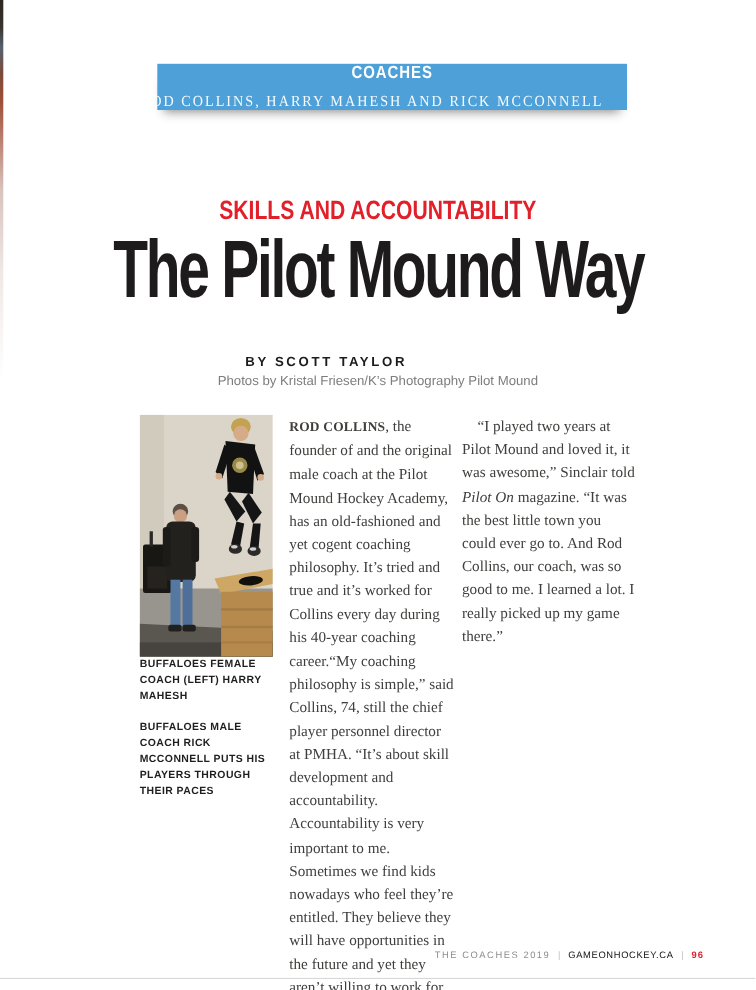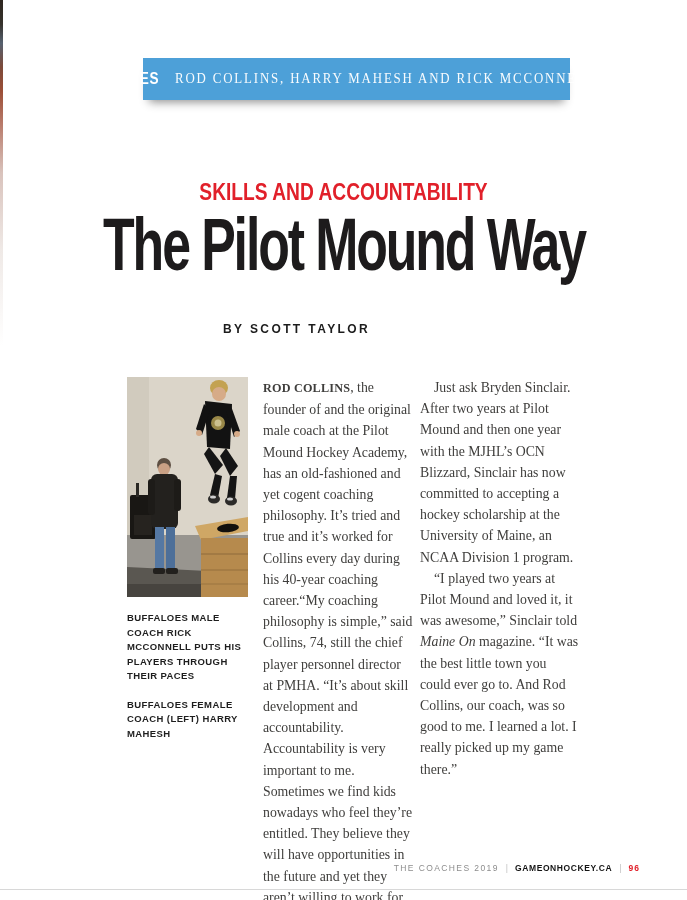--- a/index.html
+++ b/index.html
@@ -88,38 +88,39 @@
     font-size:12.2px;letter-spacing:0.2px;
   }
   
   .footer{
     position:absolute;top:863px;right:47px;
     display:flex;align-items:center;gap:7px;
     font-size:8.5px;white-space:nowrap;
   }
   .footer-issue{color:#8d8d8d;letter-spacing:1.4px;}
   .footer-sep{color:#bfbfbf;font-weight:normal;}
-  .footer-site{color:#141414;font-weight:bold;letter-spacing:0.6px;}
+  .footer-site{color:#141414;font-weight:normal;letter-spacing:0.6px;}
   .footer-page{font-weight:bold;letter-spacing:1px;}
 </style>
 </head>
 <body>
 
 <div class="page">
 
   <div class="edge-strip"></div>
 
-  <div class="banner" style="background: rgb(77, 160, 216);">
+  <div class="banner" style="background: rgb(77, 160, 216); flex-direction: column;">
     <span class="banner-kicker">COACHES</span>
     <span class="banner-names">ROD COLLINS, HARRY MAHESH AND RICK MCCONNELL</span>
   </div>
 
   <div class="section-kicker" style="color: rgb(225, 32, 42);">SKILLS AND ACCOUNTABILITY</div>
   <h1 class="article-title">The Pilot Mound Way</h1>
   <div class="byline">BY SCOTT TAYLOR</div>
+  <div class="photo-credit">Photos by Kristal Friesen/K’s Photography Pilot Mound</div>
 
   <div class="content">
 
     <div class="photo-col">
       <svg class="photo-frame" viewBox="0 0 121 220">
 
         <rect x="0" y="0" width="121" height="220" fill="#dbd5c9"></rect>
         <rect x="0" y="0" width="22" height="220" fill="#c9c2b4" opacity="0.55"></rect>
 
         <rect x="0" y="158" width="121" height="62" fill="#98958f"></rect>
@@ -158,30 +159,29 @@
         <circle cx="110" cy="57" r="3" fill="#d6ab88"></circle>
         <polygon points="82,70 96,88 88,97 77,77" fill="#151515"></polygon>
         <polygon points="88,97 83,118 91,121 95,99" fill="#151515"></polygon>
         <polygon points="99,71 111,89 103,99 93,79" fill="#151515"></polygon>
         <polygon points="103,99 100,121 108,122 110,99" fill="#151515"></polygon>
         <ellipse cx="87" cy="122" rx="6" ry="4.5" fill="#2b2a28"></ellipse>
         <ellipse cx="104" cy="124" rx="6" ry="4.5" fill="#2b2a28"></ellipse>
         <ellipse cx="86" cy="120" rx="3" ry="1.6" fill="#cfcfcf"></ellipse>
         <ellipse cx="103" cy="122" rx="3" ry="1.6" fill="#cfcfcf"></ellipse>
       </svg>
+      <p class="caption">BUFFALOES FEMALE COACH (LEFT) HARRY MAHESH</p>
       <p class="caption first">BUFFALOES MALE COACH RICK MCCONNELL PUTS HIS PLAYERS THROUGH THEIR PACES</p>
-      <p class="caption">BUFFALOES FEMALE COACH (LEFT) HARRY MAHESH</p>
     </div>
 
     <div class="col col1">
         <p class=""><span class="seg-bold seg-sans">ROD COLLINS</span><span>, the founder of and the original male coach at the Pilot Mound Hockey Academy, has an old-fashioned and yet cogent coaching philosophy. It’s tried and true and it’s worked for Collins every day during his 40-year coaching career.“My coaching philosophy is simple,” said Collins, 74, still the chief player personnel director at PMHA. “It’s about skill development and accountability. Accountability is very important to me. Sometimes we find kids nowadays who feel they’re entitled. They believe they will have opportunities in the future and yet they aren’t willing to work for them. We want our young players to be accountable to themselves and their teammates. Here at Pilot Mound we stress the progression rather than the result and that’s worked very well for us.”</span></p>
       </div>
     <div class="col col2">
-        <p class="indent"><span>Just ask Bryden Sinclair. After two years at Pilot Mound and then one year with the MJHL’s OCN Blizzard, Sinclair has now committed to accepting a hockey scholarship at the University of Maine, an NCAA Division 1 program.</span></p>
-        <p class="indent"><span>“I played two years at Pilot Mound and loved it, it was awesome,” Sinclair told </span><span class="seg-italic">Maine On</span><span> magazine. “It was the best little town you could ever go to. And Rod Collins, our coach, was so good to me. I learned a lot. I really picked up my game there.”</span></p>
+        <p class="indent"><span>“I played two years at Pilot Mound and loved it, it was awesome,” Sinclair told </span><span class="seg-italic">Pilot On</span><span> magazine. “It was the best little town you could ever go to. And Rod Collins, our coach, was so good to me. I learned a lot. I really picked up my game there.”</span></p>
       </div>
 
   </div>
 
   <div class="footer">
     <span class="footer-issue">THE COACHES 2019</span>
     <span class="footer-sep">|</span>
     <span class="footer-site">GAMEONHOCKEY.CA</span>
     <span class="footer-sep">|</span>
     <span class="footer-page" style="color: rgb(225, 32, 42);">96</span>

